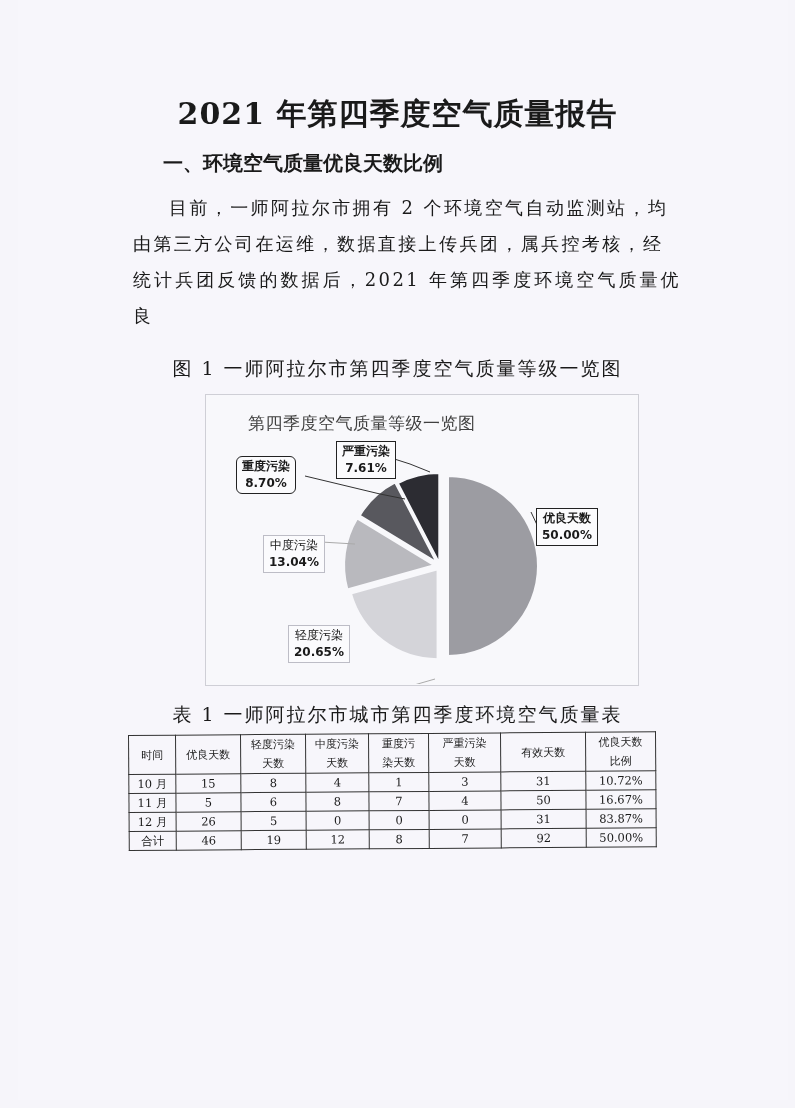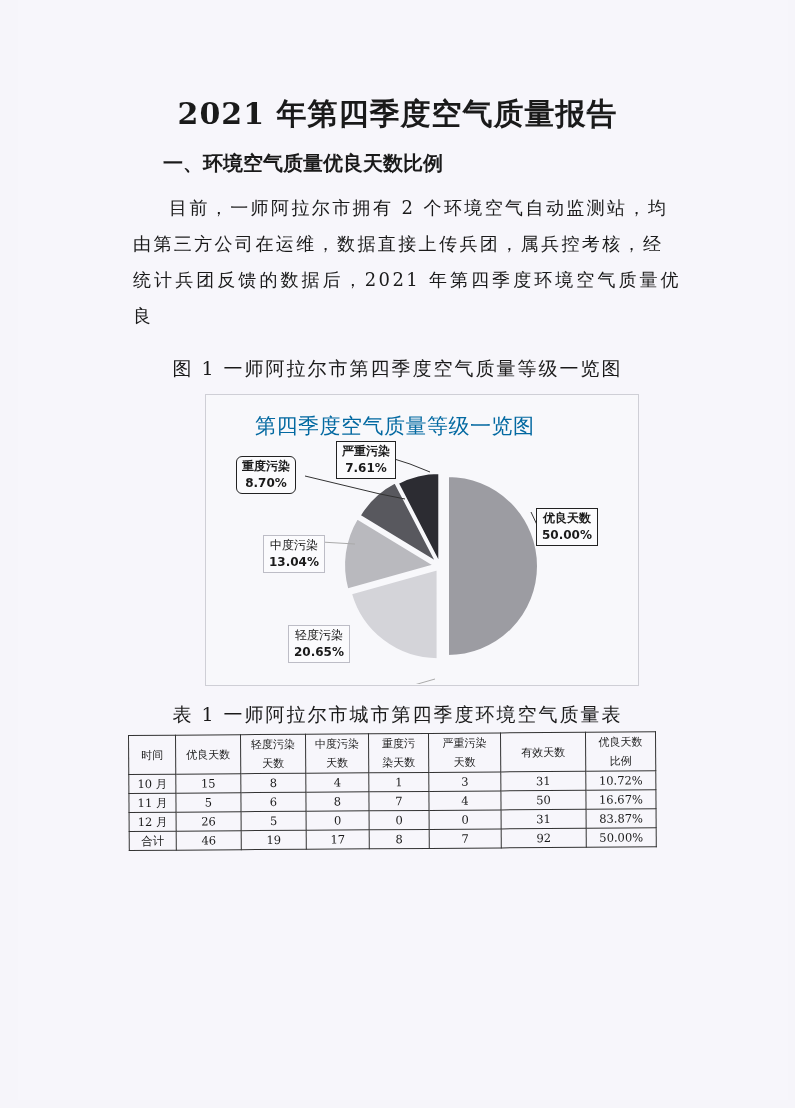--- a/index.html
+++ b/index.html
@@ -33,23 +33,23 @@
   .para .first { text-indent:36px; }
   .fig-caption {
     left:0; width:795px; top:356px; text-align:center;
     font-size:19px; letter-spacing:2px;
   }
   .chart-frame {
     left:205px; top:394px; width:432px; height:290px;
     border:1px solid #cfcfd6; background:#f8f8fb;
   }
   .chart-title {
-    left:255px; top:412px; font-size:21px;
+    left:248px; top:412px; font-size:17px;
     font-family:"DejaVu Sans","Liberation Sans",sans-serif;
-    color:#0369a1; letter-spacing:0.5px;
+    color:#404040; letter-spacing:0.5px;
   }
   svg.pie { position:absolute; left:205px; top:394px; }
   .lbl {
     position:absolute; background:#fbfbfd;
     font-family:"DejaVu Sans","Liberation Sans",sans-serif;
     font-size:12px; font-weight:bold; text-align:center;
     line-height:17px; padding:1px 5px;
   }
   .lbl.dark { border:1.5px solid #222; }
   .lbl.light { border:1px solid #bdbdc6; font-weight:normal; }
@@ -202,20 +202,20 @@
         <td>0</td>
         <td>0</td>
         <td>0</td>
         <td>31</td>
         <td>83.87%</td>
       </tr>
       <tr>
         <td>合计</td>
         <td>46</td>
         <td>19</td>
-        <td>17</td>
+        <td>12</td>
         <td>8</td>
         <td>7</td>
         <td>92</td>
         <td>50.00%</td>
       </tr>
     </tbody>
 </table>
 
 </body></html>

